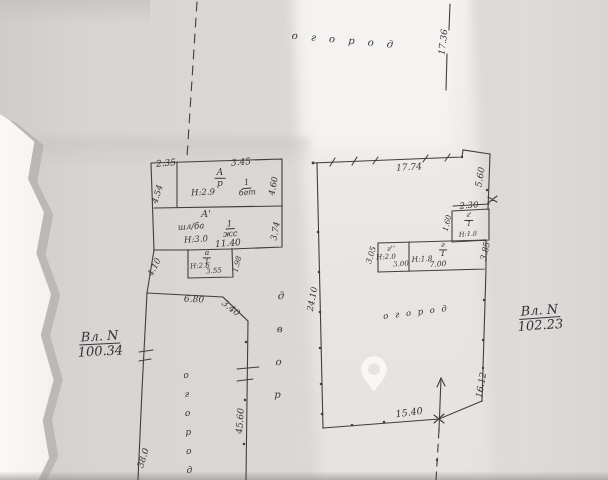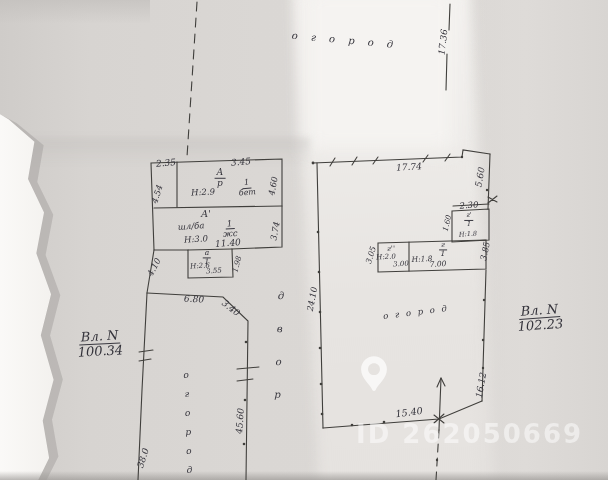--- a/index.html
+++ b/index.html
@@ -200,16 +200,15 @@
 
   <span class="hw" style="left:416px;top:312px;font-size:8.5px;letter-spacing:2px;transform:translate(-50%,-50%) rotate(-7deg);">о г о р о д</span>
   <span class="hw" style="left:409px;top:412px;font-size:9.5px;transform:translate(-50%,-50%) rotate(-7deg);">15.40</span>
   <span class="hw" style="left:481px;top:385px;font-size:9px;transform:translate(-50%,-50%) rotate(-80deg);">16.12</span>
 
   <div class="wm" style="left:0;top:0;width:608px;height:480px;">
     <svg style="position:absolute;left:360px;top:355px;" width="28" height="37" viewBox="0 0 26 34">
       <path fill-rule="evenodd" fill="rgba(255,255,255,0.7)" d="M13,1 C6.4,1 1,6.4 1,13 C1,21.5 9,26.5 11.6,32.5 C12,33.4 14,33.4 14.4,32.5 C17,26.5 25,21.5 25,13 C25,6.4 19.6,1 13,1 Z
                M13,18.5 C9.96,18.5 7.5,16.04 7.5,13 C7.5,9.96 9.96,7.5 13,7.5 C16.04,7.5 18.5,9.96 18.5,13 C18.5,16.04 16.04,18.5 13,18.5 Z"></path>
     </svg>
-    <span class="wm-id" style="position:absolute;left:356px;top:421px;font-size:26px;">ID 262050669</span>
   </div>
 
 </div>
 
 </body></html>

